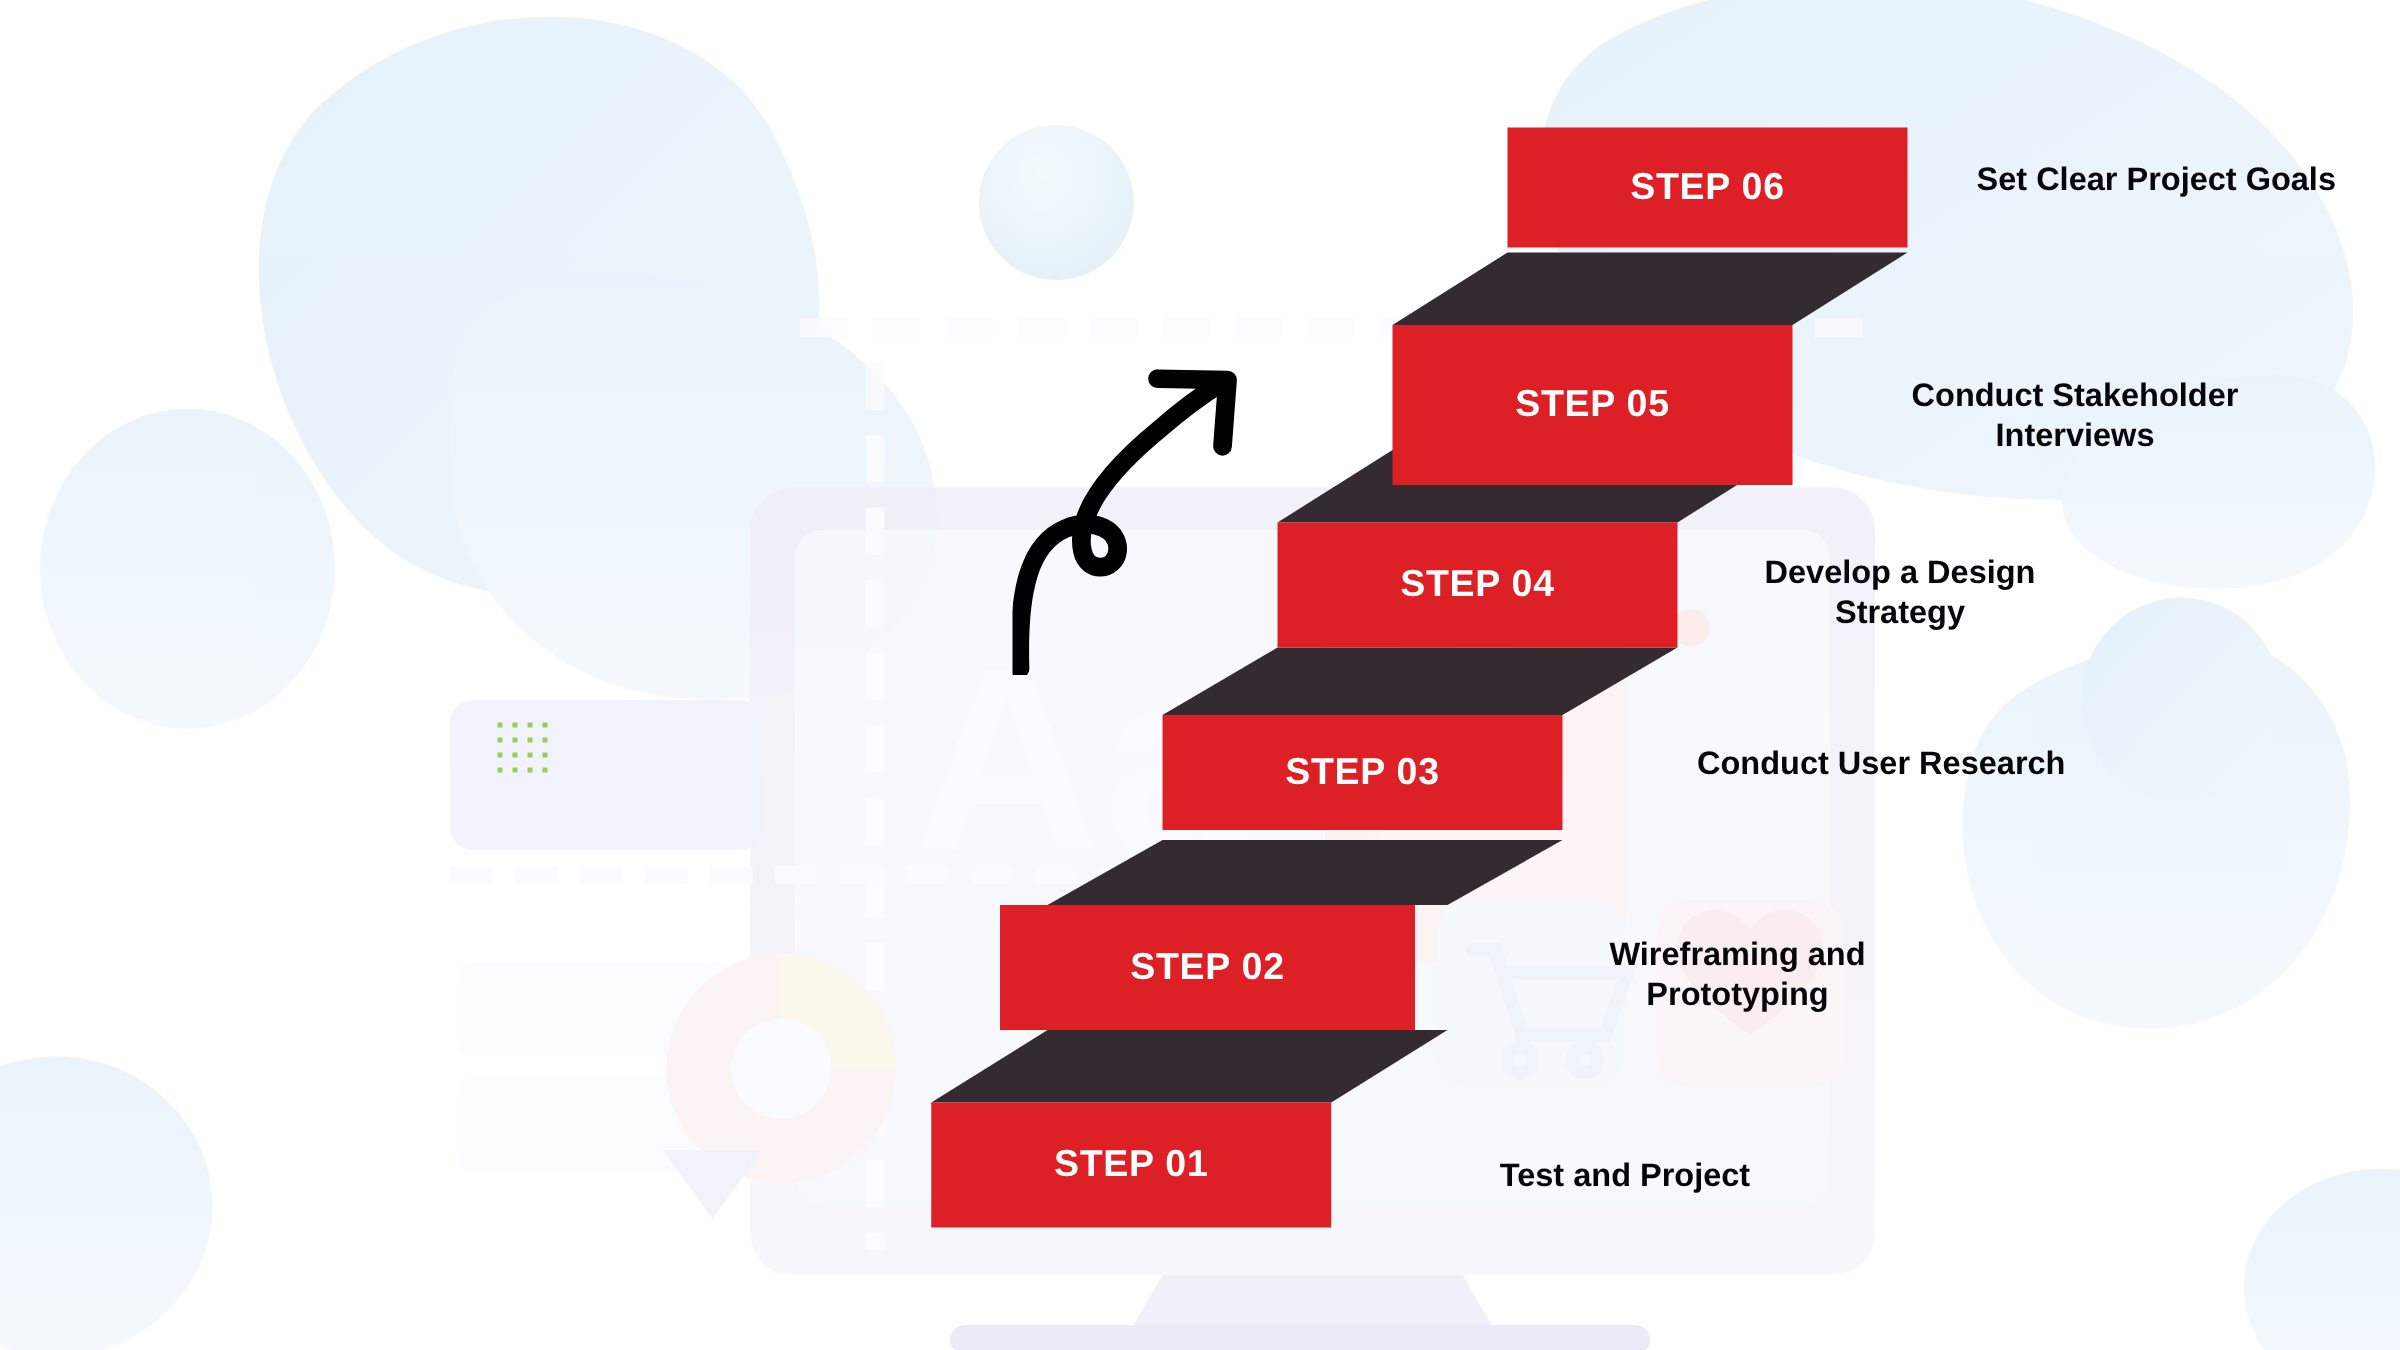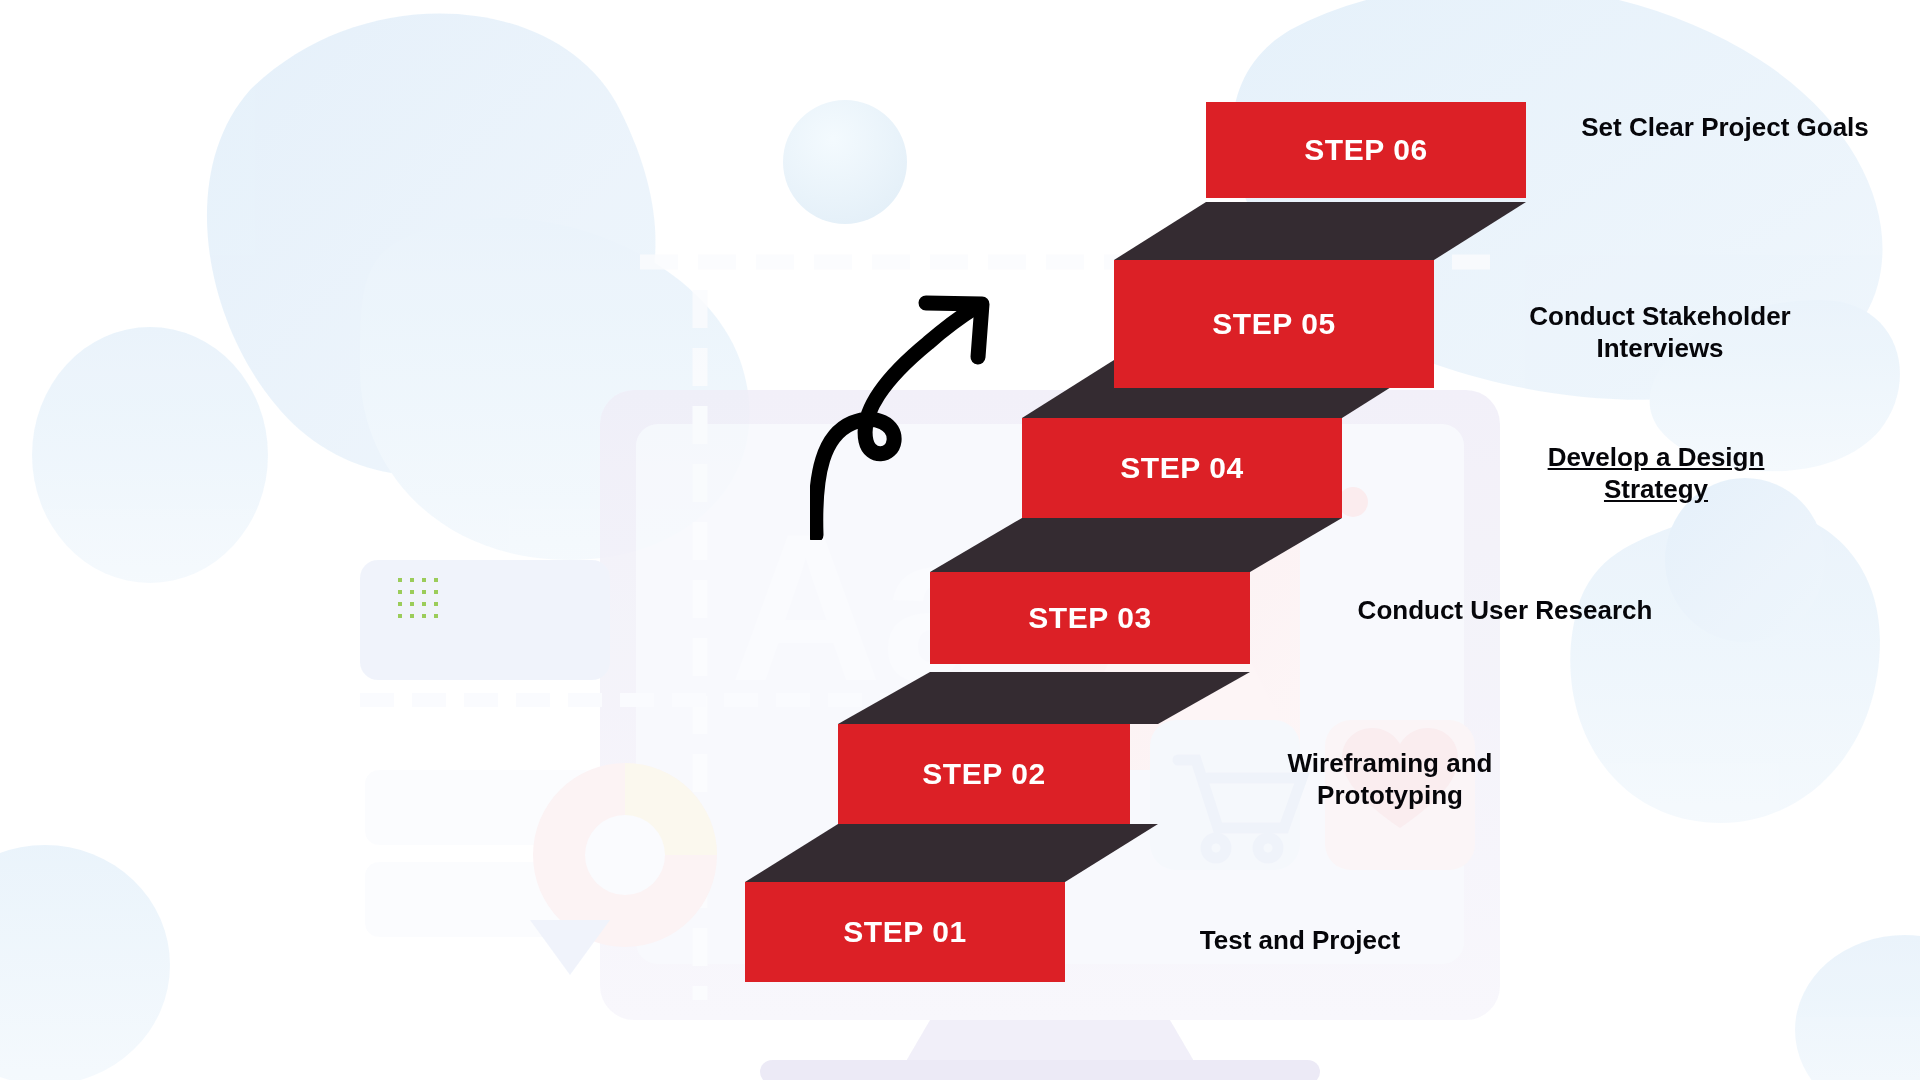--- a/index.html
+++ b/index.html
@@ -229,39 +229,39 @@
           <polygon points="930,672 1250,672 1158,724 838,724" fill="#342B31"></polygon>
           <polygon points="1022,518 1342,518 1250,572 930,572" fill="#342B31"></polygon>
           <polygon points="1114,360 1434,360 1342,418 1022,418" fill="#342B31"></polygon>
           <polygon points="1206,202 1526,202 1434,260 1114,260" fill="#342B31"></polygon>
         </g>
     </svg>
     <div id="bars-host">
         <div class="step-bar" style="left: 745px; top: 882px; width: 320px; height: 100px; background: rgb(220, 32, 38); color: rgb(255, 255, 255);">
           <span>STEP 01</span>
         </div>
-        <div class="step-bar" style="left: 838px; top: 724px; width: 292px; height: 100px; background: rgb(220, 32, 38); color: rgb(255, 255, 255);">
+        <div class="step-bar" style="left: 800px; top: 724px; width: 332px; height: 100px; background: rgb(220, 32, 38); color: rgb(255, 255, 255);">
           <span>STEP 02</span>
         </div>
         <div class="step-bar" style="left: 930px; top: 572px; width: 320px; height: 92px; background: rgb(220, 32, 38); color: rgb(255, 255, 255);">
           <span>STEP 03</span>
         </div>
         <div class="step-bar" style="left: 1022px; top: 418px; width: 320px; height: 100px; background: rgb(220, 32, 38); color: rgb(255, 255, 255);">
           <span>STEP 04</span>
         </div>
         <div class="step-bar" style="left: 1114px; top: 260px; width: 320px; height: 128px; background: rgb(220, 32, 38); color: rgb(255, 255, 255);">
           <span>STEP 05</span>
         </div>
         <div class="step-bar" style="left: 1206px; top: 102px; width: 320px; height: 96px; background: rgb(220, 32, 38); color: rgb(255, 255, 255);">
           <span>STEP 06</span>
         </div>
       </div>
     <div id="labels-host">
         <div class="step-label" style="left: 1150px; top: 925px; width: 300px; color: rgb(6, 6, 10);">Test and Project</div>
         <div class="step-label" style="left: 1240px; top: 748px; width: 300px; color: rgb(6, 6, 10);">Wireframing and Prototyping</div>
         <div class="step-label" style="left: 1355px; top: 595px; width: 300px; color: rgb(6, 6, 10);">Conduct User Research</div>
-        <div class="step-label" style="left: 1506px; top: 442px; width: 300px; color: rgb(6, 6, 10); text-decoration: underline;">Develop a Design Strategy</div>
+        <div class="step-label" style="left: 1370px; top: 442px; width: 300px; color: rgb(6, 6, 10);">Develop a Design Strategy</div>
         <div class="step-label" style="left: 1510px; top: 285px; width: 300px; color: rgb(6, 6, 10); margin-top: 16px;">Conduct Stakeholder Interviews</div>
-        <div class="step-label" style="left: 1575px; top: 112px; width: 300px; color: rgb(6, 6, 10);">Set Clear Project Goals</div>
+        <div class="step-label" style="left: 1575px; top: 128px; width: 300px; color: rgb(6, 6, 10);">Set Clear Project Goals</div>
       </div>
   </div>
 
 </div>
 
 </body></html>

